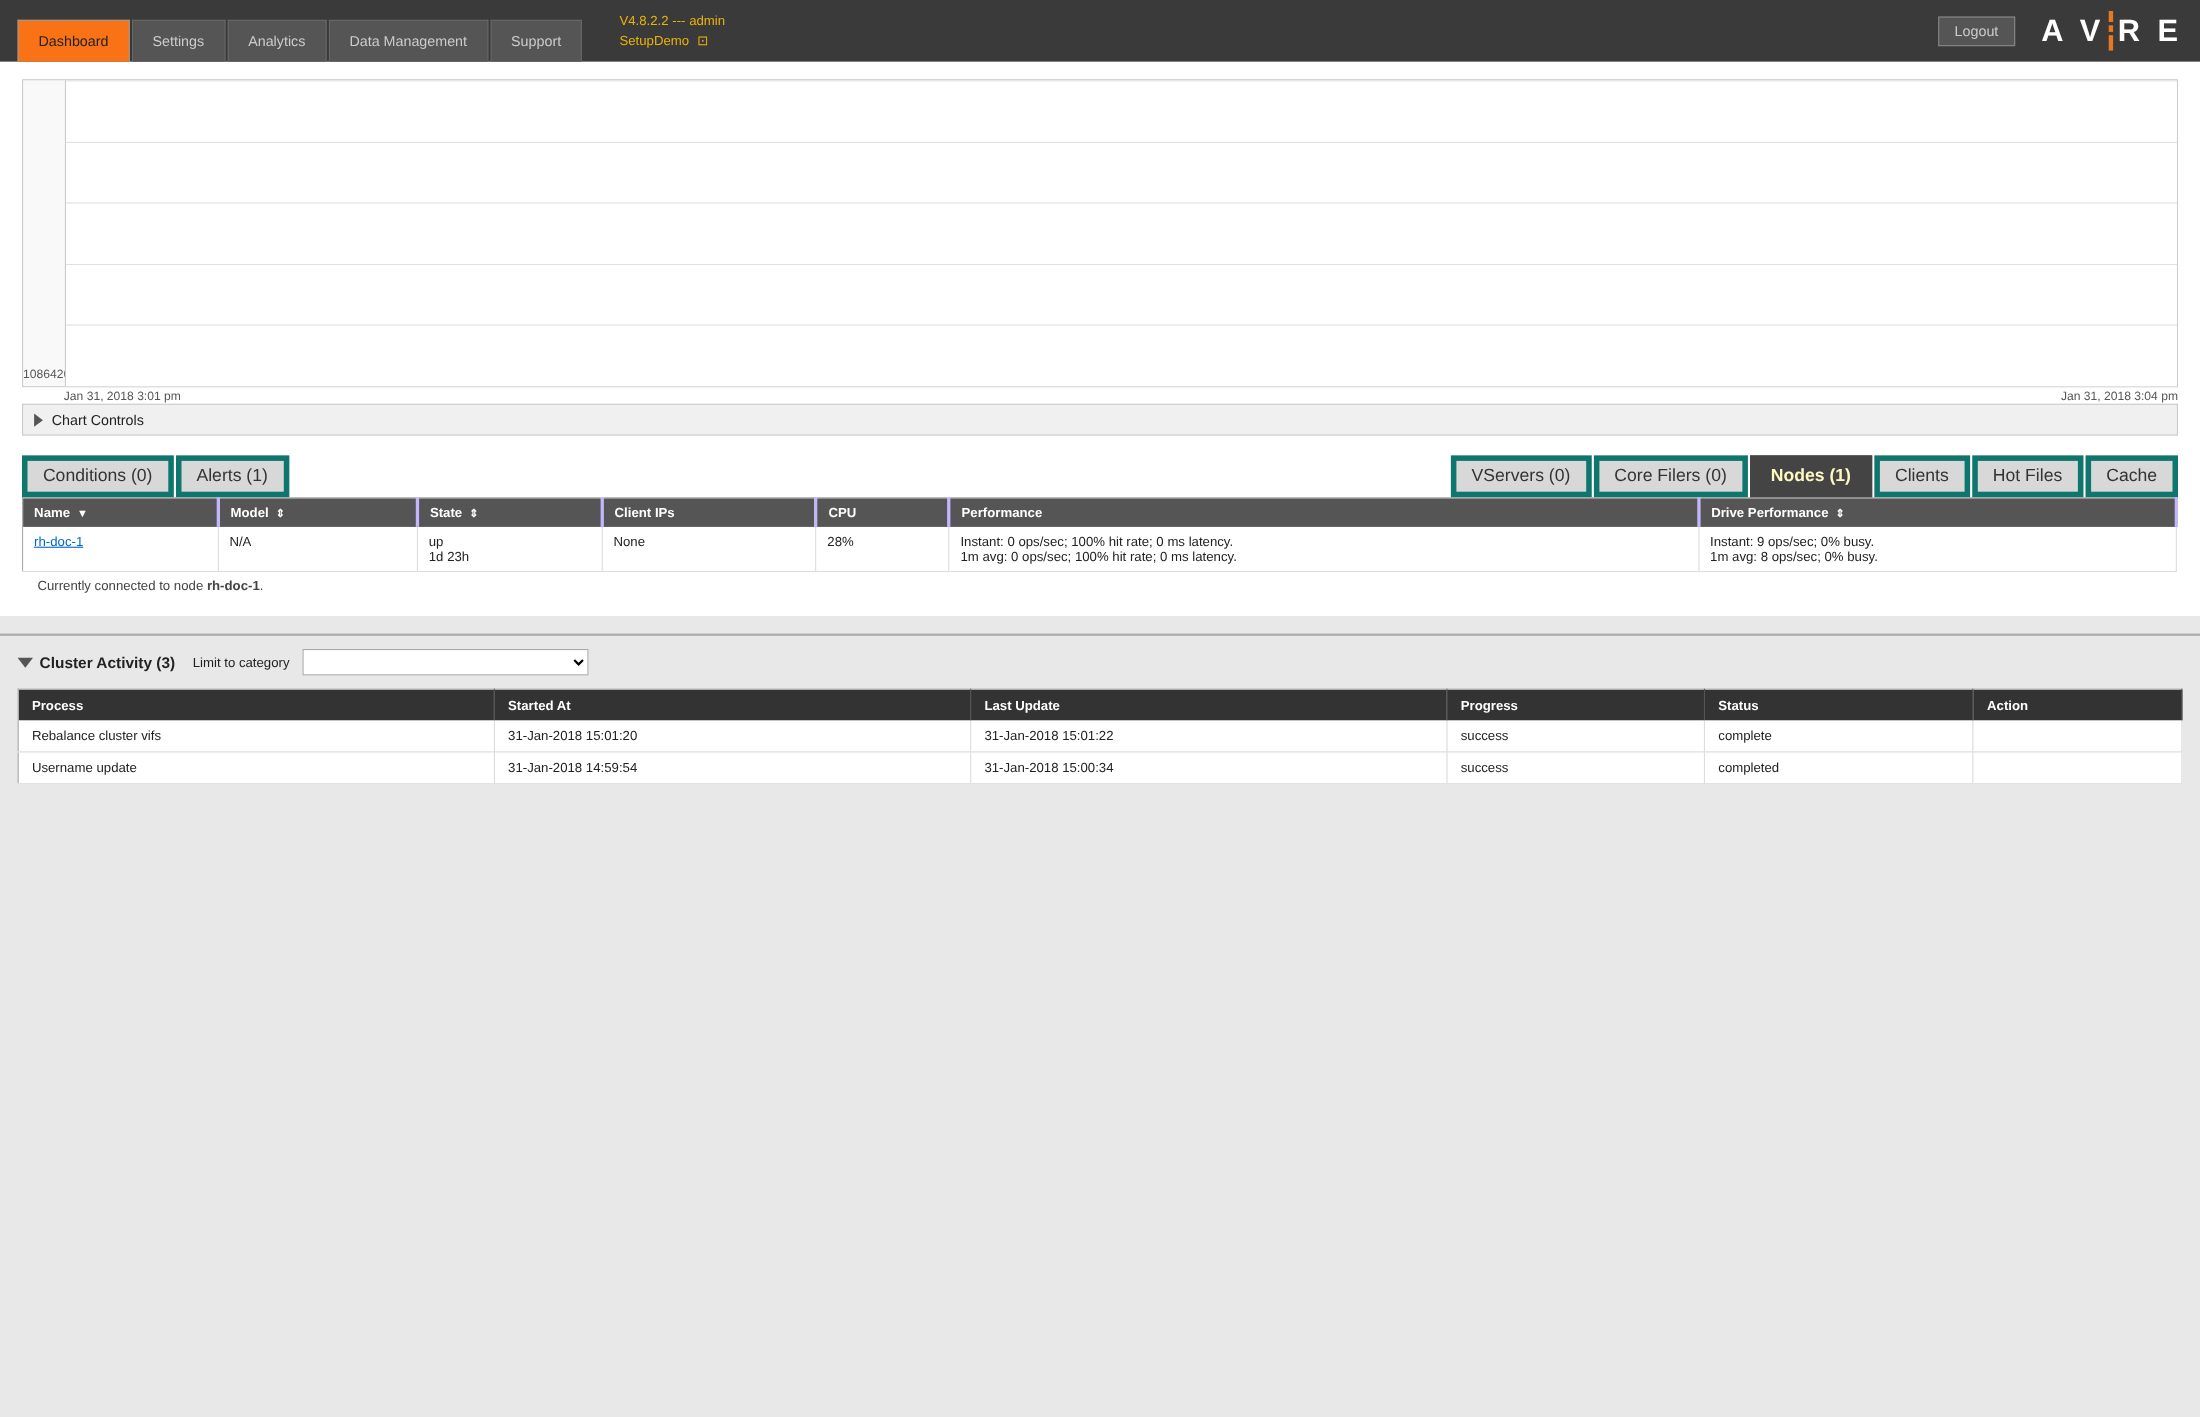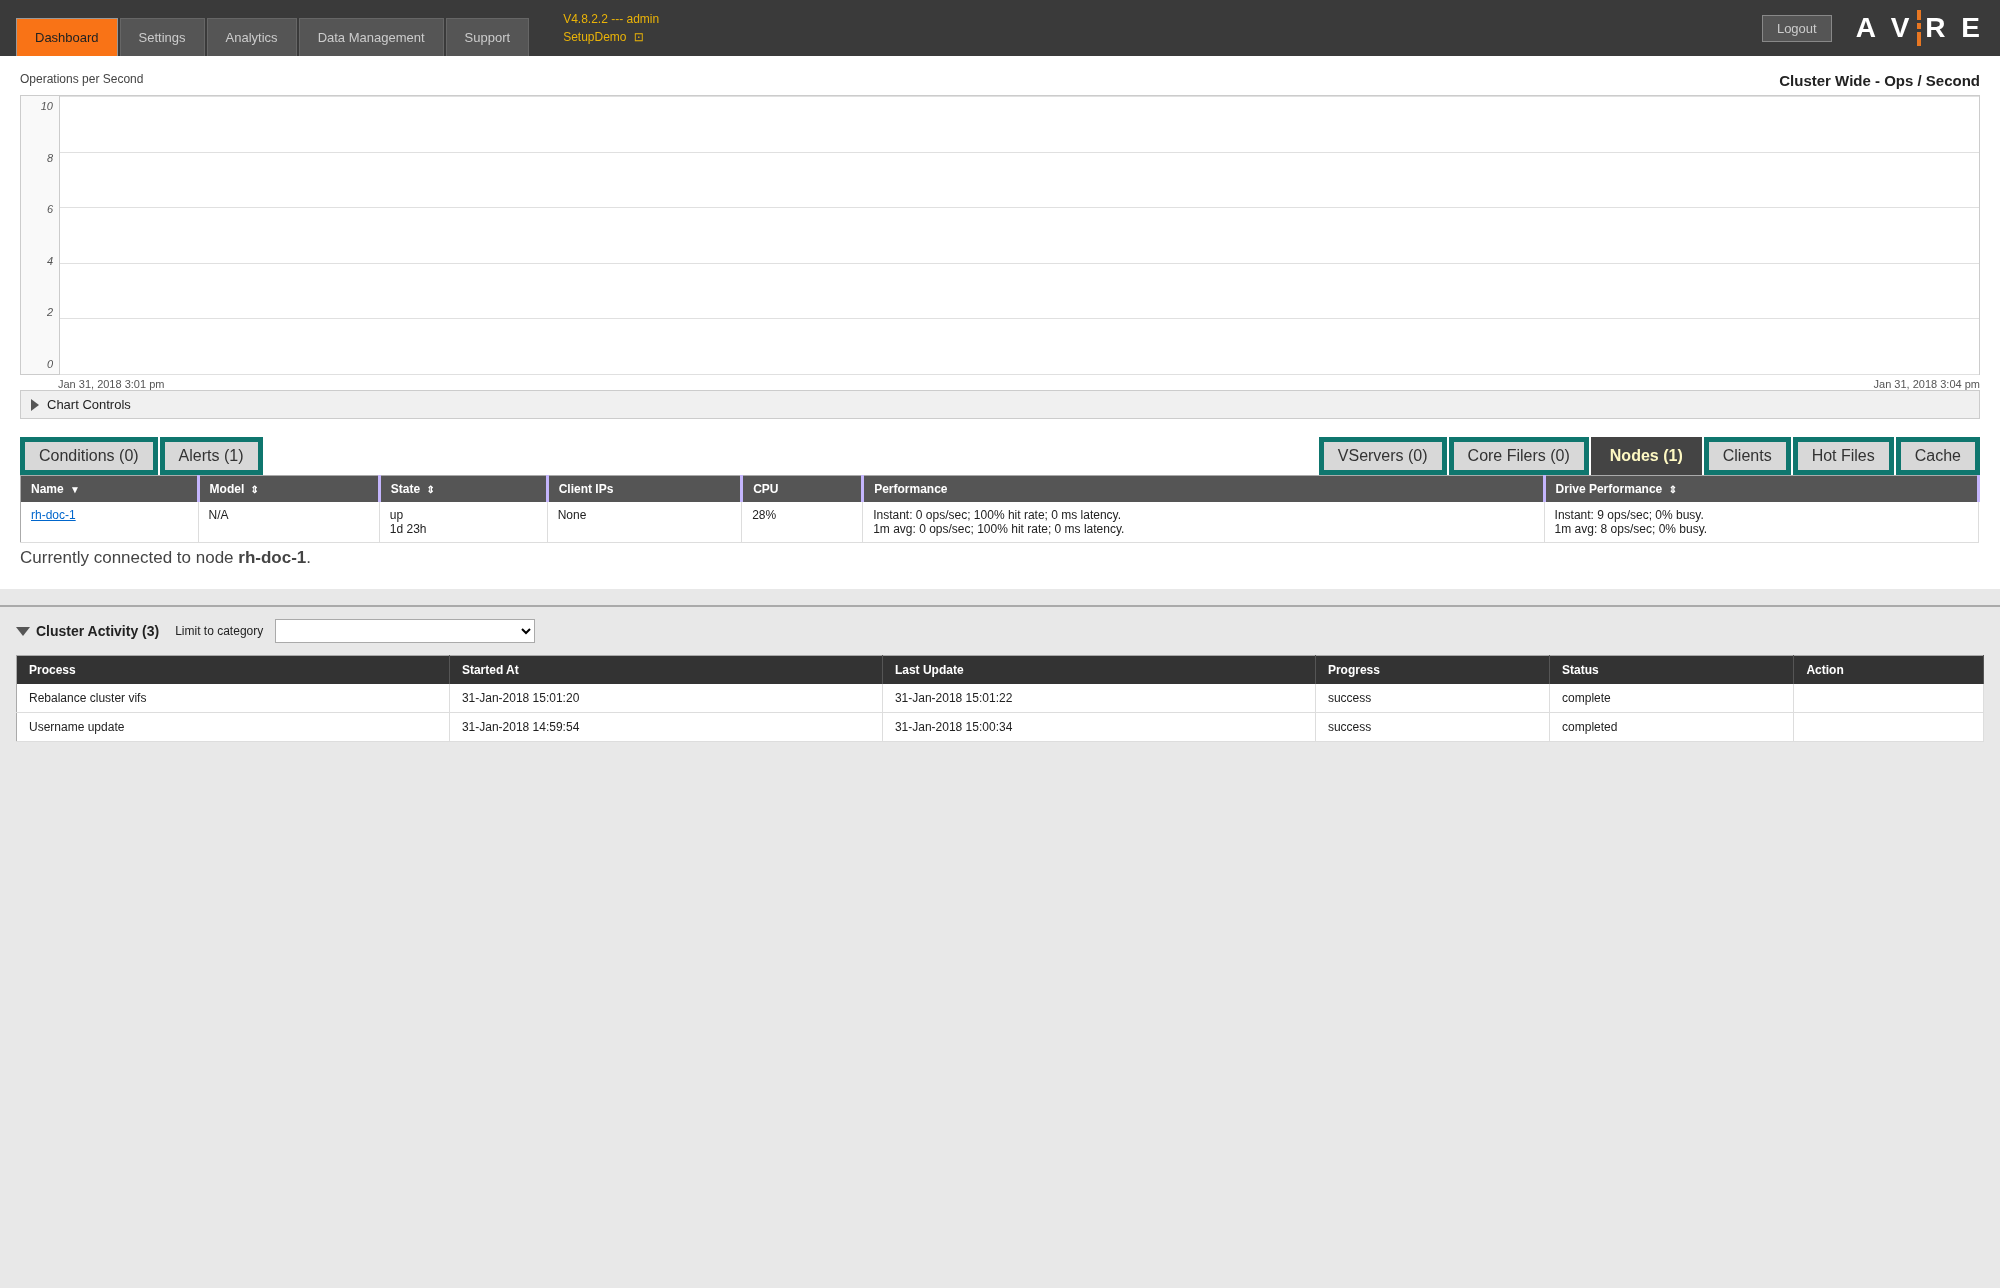--- a/index.html
+++ b/index.html
@@ -95,27 +95,25 @@
     .chart-area {
       border: 1px solid #ccc;
       background: #f9f9f9;
       position: relative;
       height: 280px;
       display: flex;
     }
     .chart-y-axis {
       width: 38px;
       display: flex;
-      flex-direction: column;
       justify-content: space-between;
       align-items: flex-end;
       padding: 4px 6px 4px 0;
       font-size: 11px;
       color: #555;
-      font-style: italic;
     }
     .chart-plot {
       flex: 1;
       border-left: 1px solid #ccc;
       position: relative;
       background: #fff;
     }
     .chart-grid-line {
       position: absolute;
       left: 0; right: 0;
@@ -194,21 +192,21 @@
     .data-table td {
       padding: 6px 10px;
       border-bottom: 1px solid #ddd;
       border-right: 1px solid #ddd;
       font-size: 12px;
       vertical-align: top;
     }
     .data-table tr:nth-child(even) td { background: #f9f9f9; }
     .sort-arrow { font-size: 10px; margin-left: 3px; }
     .node-link { color: #0066cc; text-decoration: underline; cursor: pointer; }
-    .connected-msg { font-size: 17px; color: #444; padding: 5px 0; }
+    .connected-msg { font-size: 12px; color: #444; padding: 5px 0; margin-left: 14px; }
     .connected-msg strong { font-weight: bold; }
 
     
     .cluster-activity-section {
       background: #e8e8e8;
       border-top: 2px solid #aaa;
       padding: 12px 16px 0;
       margin-top: 16px;
     }
     .ca-header {
@@ -291,24 +289,20 @@
       <div class="bar bar2"></div>
       <div class="bar bar3"></div>
     </div>
     <span>R E</span>
   </div>
 </div>
 
 <div class="main-content">
 
   <div class="chart-section">
-    <div class="chart-header">
-      <div class="chart-title">Operations per Second</div>
-      <div class="chart-title-right">Cluster Wide - Ops / Second</div>
-    </div>
 
     <div class="chart-area">
       <div class="chart-y-axis">
         <span>10</span>
         <span>8</span>
         <span>6</span>
         <span>4</span>
         <span>2</span>
         <span>0</span>
       </div>

